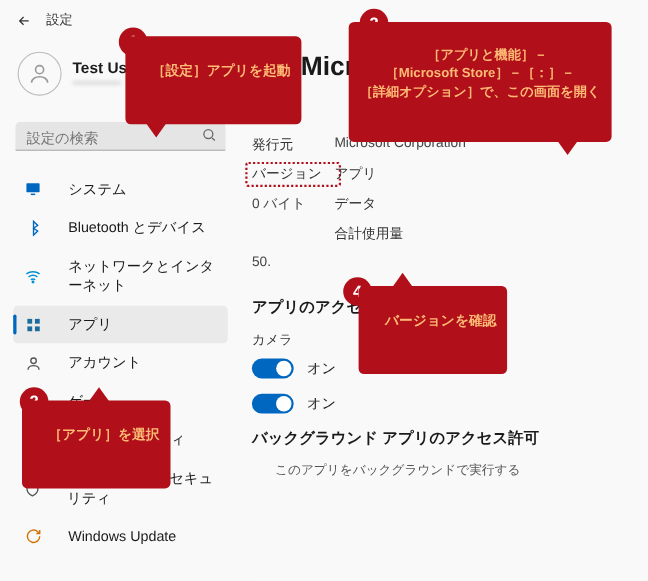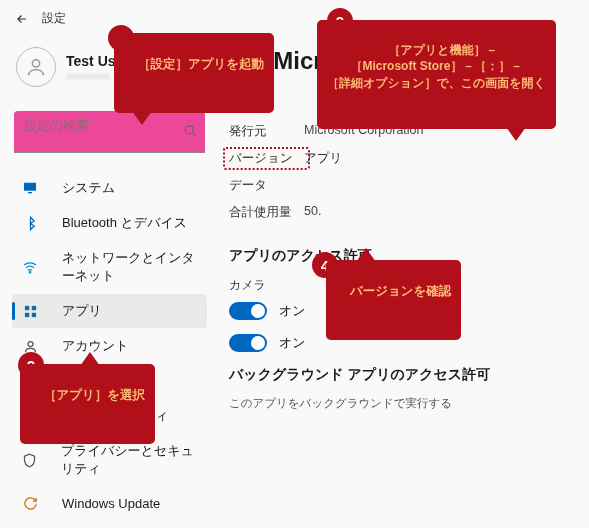--- a/index.html
+++ b/index.html
@@ -12,21 +12,21 @@
 
   .body-layout { display: flex; flex: 1; overflow: hidden; }
 
   .sidebar { width: 215px; padding: 6px 8px 10px 12px; display: flex; flex-direction: column; gap: 4px; overflow:hidden; }
   .user-block { display: flex; align-items: center; gap: 10px; padding: 8px 4px 14px; }
   .avatar { width: 40px; height: 40px; border-radius: 50%; border: 1px solid #bbb; display:flex; align-items:center; justify-content:center; color:#888;}
   .user-name { font-weight: 700; font-size: 14px; }
   .user-sub { font-size: 11px; color: #777; filter: blur(2px); }
 
   .search-box { position: relative; margin: 6px 2px 14px; }
-  .search-box input { width: 100%; padding: 7px 30px 19px 10px; font-size: 13px; border: none; border-bottom: 1px solid #888; background: #ec4899; border-radius: 4px 4px 0 0; outline:none; }
+  .search-box input { width: 100%; padding: 7px 30px 3px 10px; font-size: 13px; border: none; border-bottom: 1px solid #888; background: #e5e5e5; border-radius: 4px 4px 0 0; outline:none; }
   .search-icon { position: absolute; right: 8px; top: 50%; transform: translateY(-50%); color:#666; }
 
   .nav { display: flex; flex-direction: column; gap: 1px; }
   .nav-item { display:flex; align-items:center; gap:24px; padding:8px 10px; border-radius:4px; font-size:13px; cursor:pointer; position:relative; }
   .nav-item.active { background:#eaeaea; }
   .nav-item.active::before { content:""; position:absolute; left:0; top:8px; bottom:8px; width:3px; background:#0067c0; border-radius:2px; }
   .nav-icon { width:16px; height:16px; display:flex; align-items:center; justify-content:center; }
 
   .main { flex:1; padding: 10px 18px 0 14px; overflow:hidden; }
   .breadcrumb { display:flex; align-items:center; gap:10px; margin: 4px 0 18px; }
@@ -40,21 +40,21 @@
   .spec-label { color:#333; }
   .spec-value { color:#444; }
   .version-highlight { border:2.5px dotted #b10f1a; border-radius:3px; padding:1px 4px; margin:-3px -6px; }
 
   .perm-row { display:flex; align-items:center; gap:12px; margin:8px 0 14px; }
   .toggle { width:38px; height:18px; border-radius:10px; background:#0067c0; position:relative; cursor:pointer; }
   .toggle::after { content:""; position:absolute; right:2px; top:2px; width:14px; height:14px; background:#fff; border-radius:50%; }
   .perm-label-small { font-size:12px; color:#333; margin-bottom:4px; }
   .perm-state { font-size:13px; }
 
-  .sub-desc { font-size:11.5px; color:#555; margin-top:6px; }
+  .sub-desc { font-size:11.5px; color:#555; margin-top:6px;margin-left:21px; }
 
   
   .callout { position:absolute; z-index:50; font-size:12.5px; font-weight:700; }
   .badge { width:26px; height:26px; background:#b10f1a; color:#fff; border-radius:50%; display:flex; align-items:center; justify-content:center; font-size:15px; font-weight:800; position:absolute; }
   .bubble { background:#b10f1a; color:#fdba74; padding:6px 10px; border-radius:5px; line-height:1.35; white-space:pre; text-align:center; position:relative; }
   .bubble .tail { position:absolute; width:0; height:0; }
   .tail-down { border-left:10px solid transparent; border-right:10px solid transparent; border-top:14px solid #b10f1a; bottom:-12px; left:18px; }
   .tail-down-r { border-left:10px solid transparent; border-right:10px solid transparent; border-top:14px solid #b10f1a; bottom:-12px; right:30px; }
   .tail-up { border-left:10px solid transparent; border-right:10px solid transparent; border-bottom:14px solid #b10f1a; top:-12px; left:18px; }
 </style>
@@ -193,20 +193,21 @@
 
       <div class="section-title">仕様</div>
 
       <div class="spec-table">
         <div class="spec-label">発行元</div>
         <div class="spec-value">Microsoft Corporation</div>
 
         <div class="spec-label version-highlight">バージョン</div>
 
         <div class="spec-label">アプリ</div>
+        <div class="spec-value">0 バイト</div>
 
         <div class="spec-label">データ</div>
         <div class="spec-value"></div>
 
         <div class="spec-label">合計使用量</div>
         <div class="spec-value">50.</div>
       </div>
 
       <div class="section-title" style="margin-top:26px">アプリのアクセス許可</div>
 

